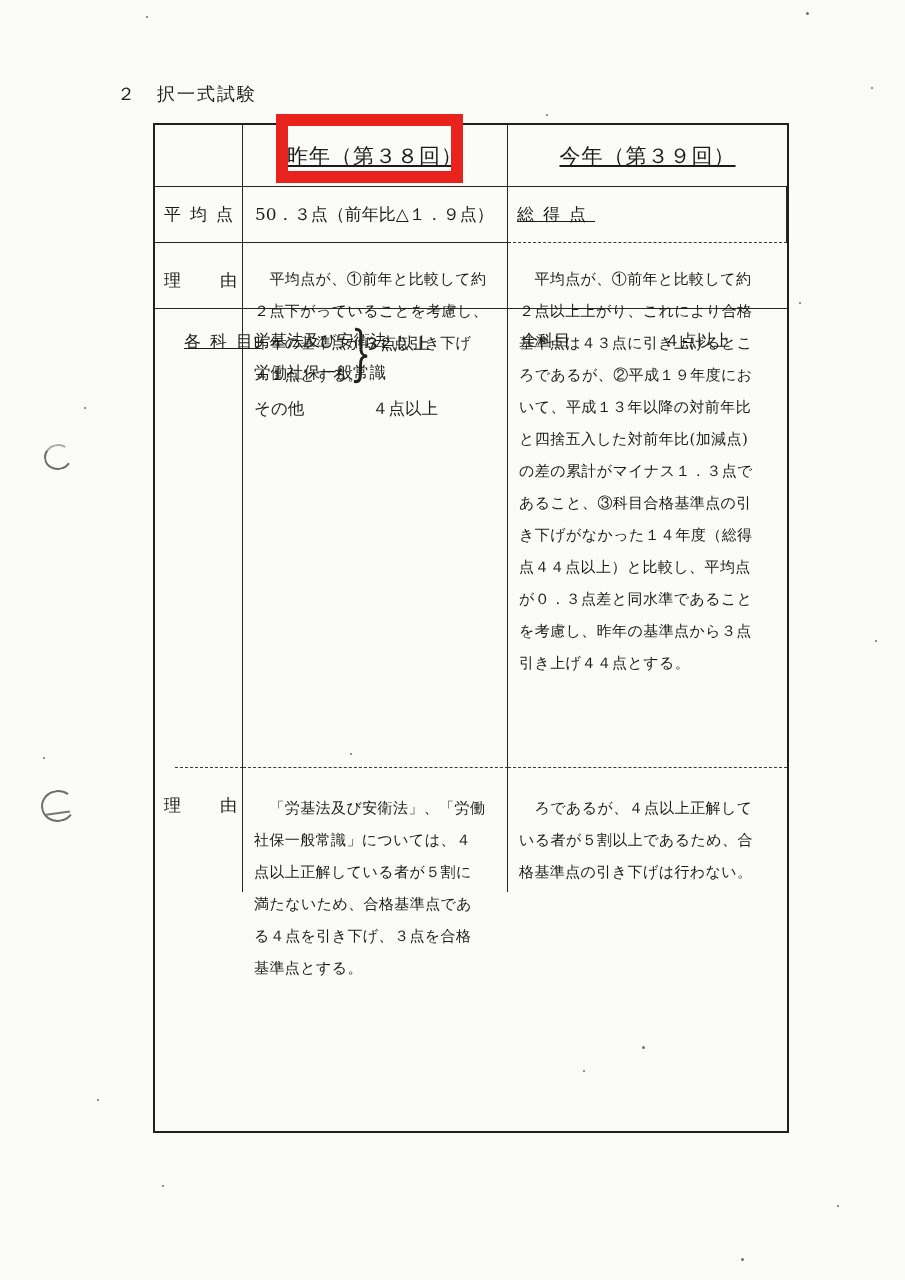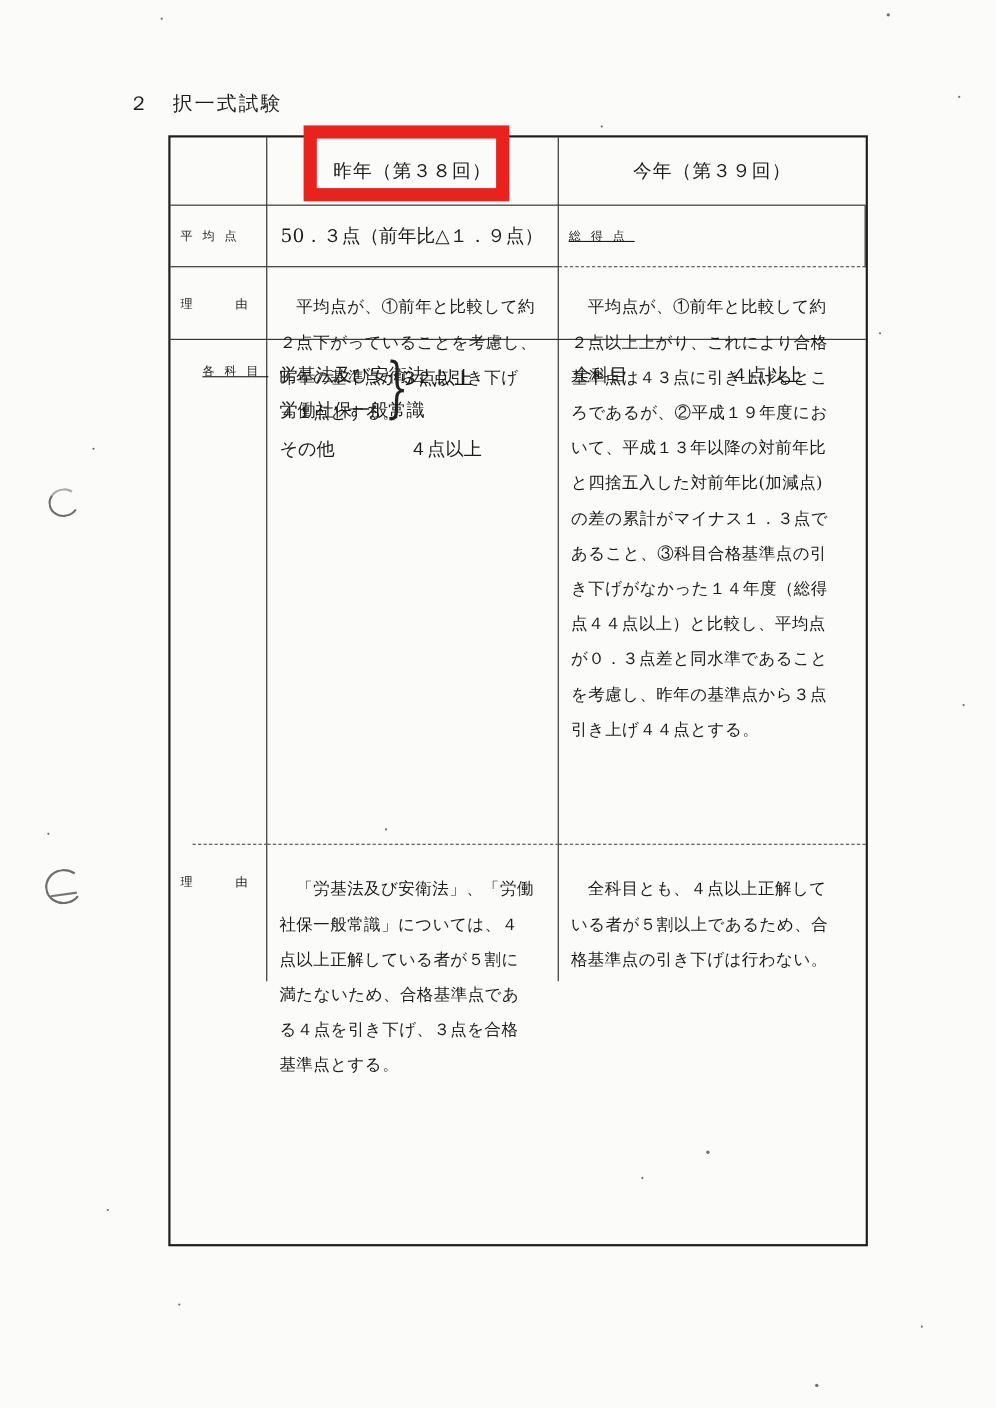--- a/index.html
+++ b/index.html
@@ -26,23 +26,23 @@
     border: 2px solid #1f1f1f;
     background: transparent;
   }
   .cell { position: relative; }
   .v-div   { border-right: 1.5px solid #252525; }
   .h-solid { border-bottom: 1.7px solid #252525; }
   .h-dash  { border-bottom: 1.7px dashed #3a3a3a; text-decoration: underline; }
 
   .hdr-cell {
     display: flex; align-items: center; justify-content: center;
-    font-size: 17px; letter-spacing: 1px;
+    font-size: 21px; letter-spacing: 1px; text-decoration: underline;
   }
-  .label-cell { font-size: 11px; padding-left: 9px; }
+  .label-cell { font-size: 17px; padding-left: 9px; }
   .label-mid  { display: flex; align-items: center; }
   .label-top-reason   { padding-top: 26px; }
   .label-top-subject  { padding-top: 21px; margin-left: 20px; }
   .lbl3 { letter-spacing: 9px;  margin-right: -9px;  white-space: nowrap; }
   .lbl2 { letter-spacing: 39px; margin-right: -39px; white-space: nowrap; }
 
   .value-cell {
     display: flex; align-items: center;
     padding-left: 12px; font-size: 17px; white-space: pre;
   }
@@ -140,21 +140,21 @@
 
   <div class="cell v-div label-cell label-top-reason">
     <span class="lbl2">理由</span>
   </div>
   <div class="cell v-div reason-cell r2">　「労基法及び安衛法」、「労働
 社保一般常識」については、４
 点以上正解している者が５割に
 満たないため、合格基準点であ
 る４点を引き下げ、３点を合格
 基準点とする。</div>
-  <div class="cell reason-cell r2">　全科目とも、４点以上正解して
+  <div class="cell reason-cell r2">　ろであるが、４点以上正解して
 いる者が５割以上であるため、合
 格基準点の引き下げは行わない。</div>
 </div>
 
 <div class="highlight-box"></div>
 
 <div class="punch-hole ph1"></div>
 <div class="punch-hole ph2"></div>
 
 <div class="speckle" style="left:806px; top:12px;  width:3px; height:3px;"></div>

